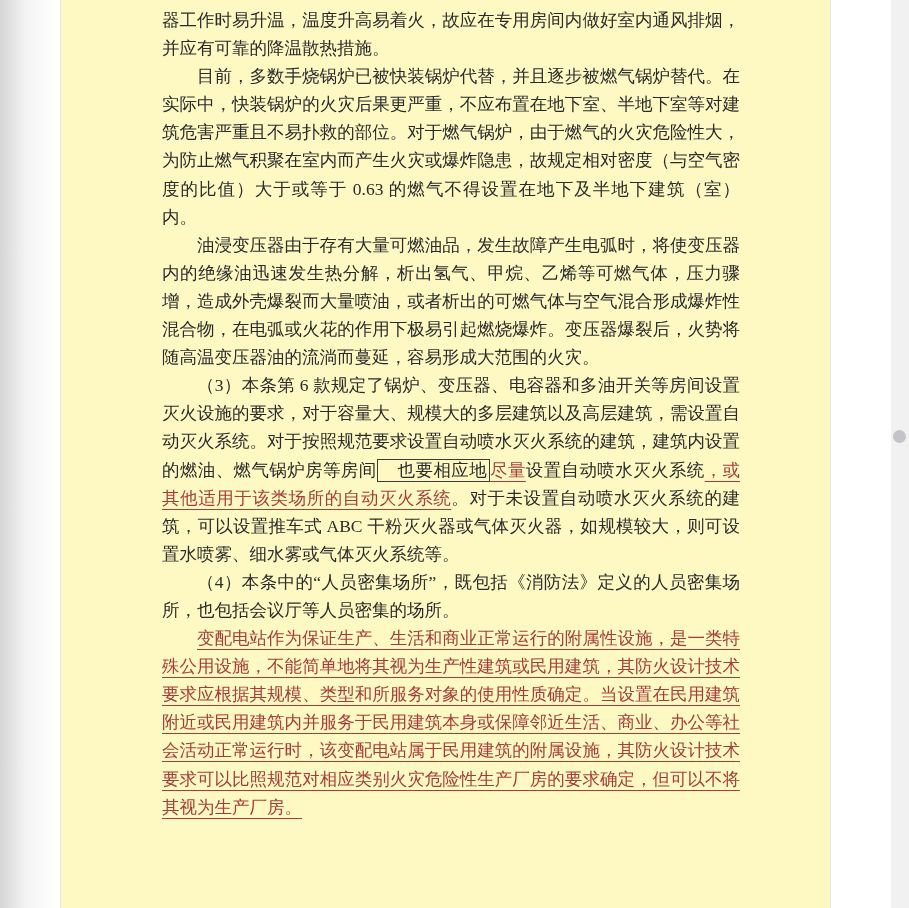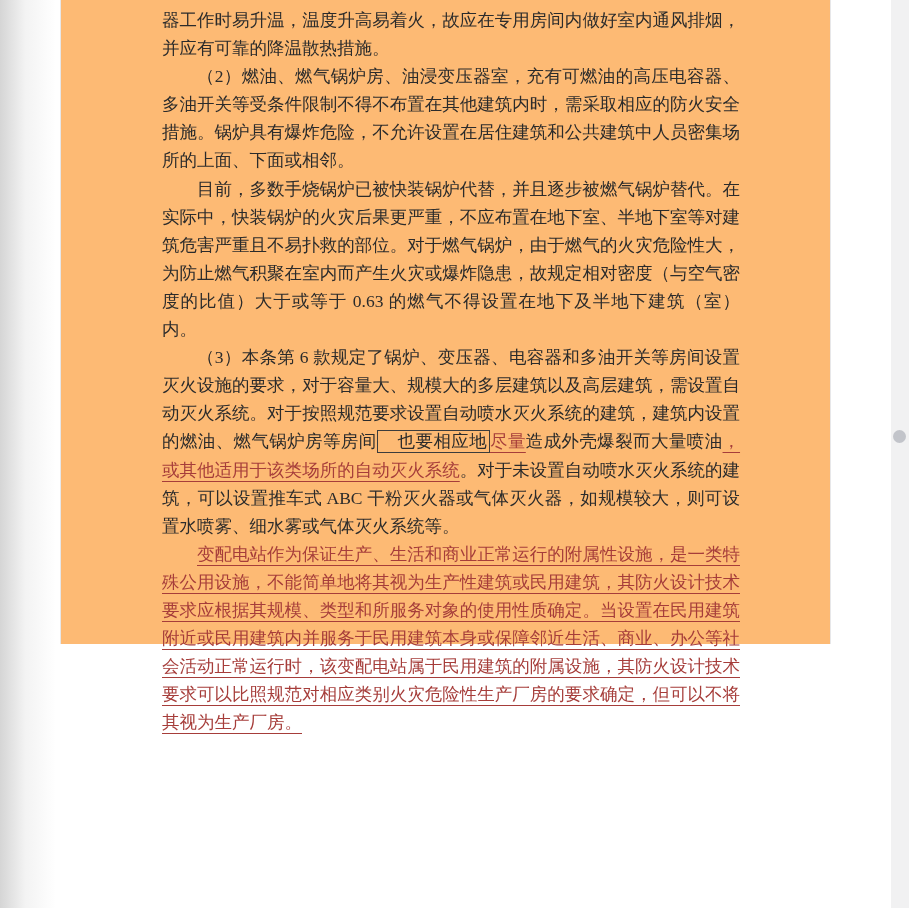--- a/index.html
+++ b/index.html
@@ -12,22 +12,22 @@
   .viewer { position: relative; width: 909px; height: 908px; }
 
   
   .edge-shadow {
     position: absolute; left: 0; top: 0; width: 56px; height: 908px;
     background: linear-gradient(90deg, var(--edge-shadow-start) 0%, #f3f3f3 45%, #ffffff 100%);
   }
 
   
   .page {
-    position: absolute; left: 60px; top: 0; width: 769px; height: 644px;
-    background: #fdba74;
+    position: absolute; left: 60px; top: 0; width: 769px; height: 908px;
+    background: #fef9c3;
     border-left: 1px solid var(--page-border);
     border-right: 1px solid var(--page-border);
   }
 
   .doc-text {
     margin-left: 101px;
     padding-top: 6px;
     width: 578px;
     font-size: 17.5px;
     line-height: 28.1px;
@@ -63,23 +63,24 @@
 </style>
 </head>
 <body>
 
 <div class="viewer">
   <div class="edge-shadow"></div>
 
   <div class="page">
     <div class="doc-text">
         <p class="doc-para no-indent"><span>器工作时易升温，温度升高易着火，故应在专用房间内做好室内通风排烟，并应有可靠的降温散热措施。</span></p>
-        <p class="doc-para"><span>（2）燃油、燃气锅炉房、油浸变压器室，充有可燃油的高压电容器、多油开关等受条件限制不得不布置在其他建筑内时，需采取相应的防火安全措施。锅炉具有爆炸危险，不允许设置在居住建筑和公共建筑中人员密集场所的上面、下面或相邻。</span></p>
         <p class="doc-para"><span>目前，多数手烧锅炉已被快装锅炉代替，并且逐步被燃气锅炉替代。在实际中，快装锅炉的火灾后果更严重，不应布置在地下室、半地下室等对建筑危害严重且不易扑救的部位。对于燃气锅炉，由于燃气的火灾危险性大，为防止燃气积聚在室内而产生火灾或爆炸隐患，故规定相对密度（与空气密度的比值）大于或等于 0.63 的燃气不得设置在地下及半地下建筑（室）内。</span></p>
-        <p class="doc-para"><span>（3）本条第 6 款规定了锅炉、变压器、电容器和多油开关等房间设置灭火设施的要求，对于容量大、规模大的多层建筑以及高层建筑，需设置自动灭火系统。对于按照规范要求设置自动喷水灭火系统的建筑，建筑内设置的燃油、燃气锅炉房等房间</span><span class="seg-boxed">也要相应地</span><span class="seg-red">尽量</span><span>造成外壳爆裂而大量喷油</span><span class="seg-red">，或其他适用于该类场所的自动灭火系统</span><span>。对于未设置自动喷水灭火系统的建筑，可以设置推车式 ABC 干粉灭火器或气体灭火器，如规模较大，则可设置水喷雾、细水雾或气体灭火系统等。</span></p>
+        <p class="doc-para"><span>油浸变压器由于存有大量可燃油品，发生故障产生电弧时，将使变压器内的绝缘油迅速发生热分解，析出氢气、甲烷、乙烯等可燃气体，压力骤增，造成外壳爆裂而大量喷油，或者析出的可燃气体与空气混合形成爆炸性混合物，在电弧或火花的作用下极易引起燃烧爆炸。变压器爆裂后，火势将随高温变压器油的流淌而蔓延，容易形成大范围的火灾。</span></p>
+        <p class="doc-para"><span>（3）本条第 6 款规定了锅炉、变压器、电容器和多油开关等房间设置灭火设施的要求，对于容量大、规模大的多层建筑以及高层建筑，需设置自动灭火系统。对于按照规范要求设置自动喷水灭火系统的建筑，建筑内设置的燃油、燃气锅炉房等房间</span><span class="seg-boxed">也要相应地</span><span class="seg-red">尽量</span><span>设置自动喷水灭火系统</span><span class="seg-red">，或其他适用于该类场所的自动灭火系统</span><span>。对于未设置自动喷水灭火系统的建筑，可以设置推车式 ABC 干粉灭火器或气体灭火器，如规模较大，则可设置水喷雾、细水雾或气体灭火系统等。</span></p>
+        <p class="doc-para"><span>（4）本条中的“人员密集场所”，既包括《消防法》定义的人员密集场所，也包括会议厅等人员密集的场所。</span></p>
         <p class="doc-para"><span class="seg-red">变配电站作为保证生产、生活和商业正常运行的附属性设施，是一类特殊公用设施，不能简单地将其视为生产性建筑或民用建筑，其防火设计技术要求应根据其规模、类型和所服务对象的使用性质确定。当设置在民用建筑附近或民用建筑内并服务于民用建筑本身或保障邻近生活、商业、办公等社会活动正常运行时，该变配电站属于民用建筑的附属设施，其防火设计技术要求可以比照规范对相应类别火灾危险性生产厂房的要求确定，但可以不将其视为生产厂房。</span></p>
       </div>
   </div>
 
   <div class="scroll-track">
     <div class="scroll-thumb" style="top: 430px;"></div>
   </div>
 </div>
 
 </body></html>

